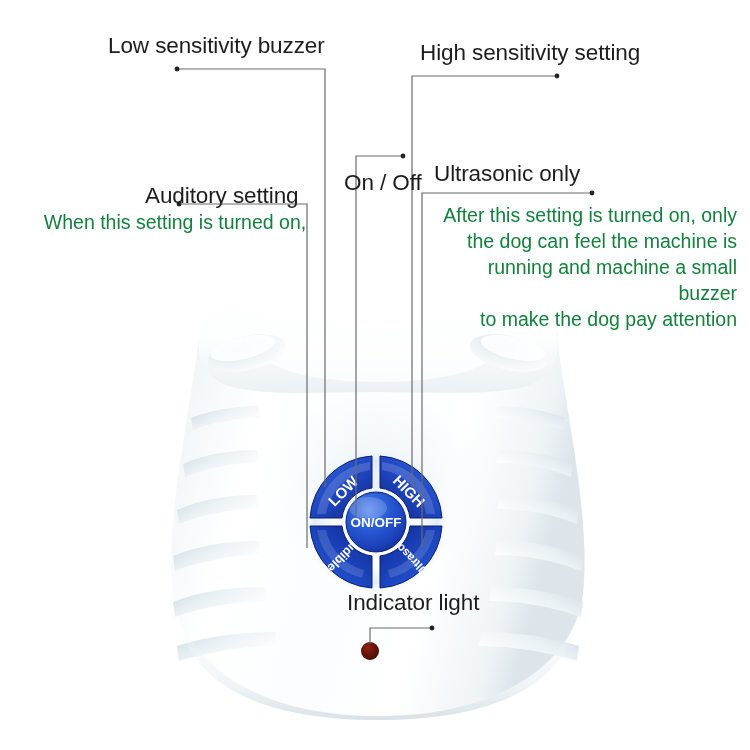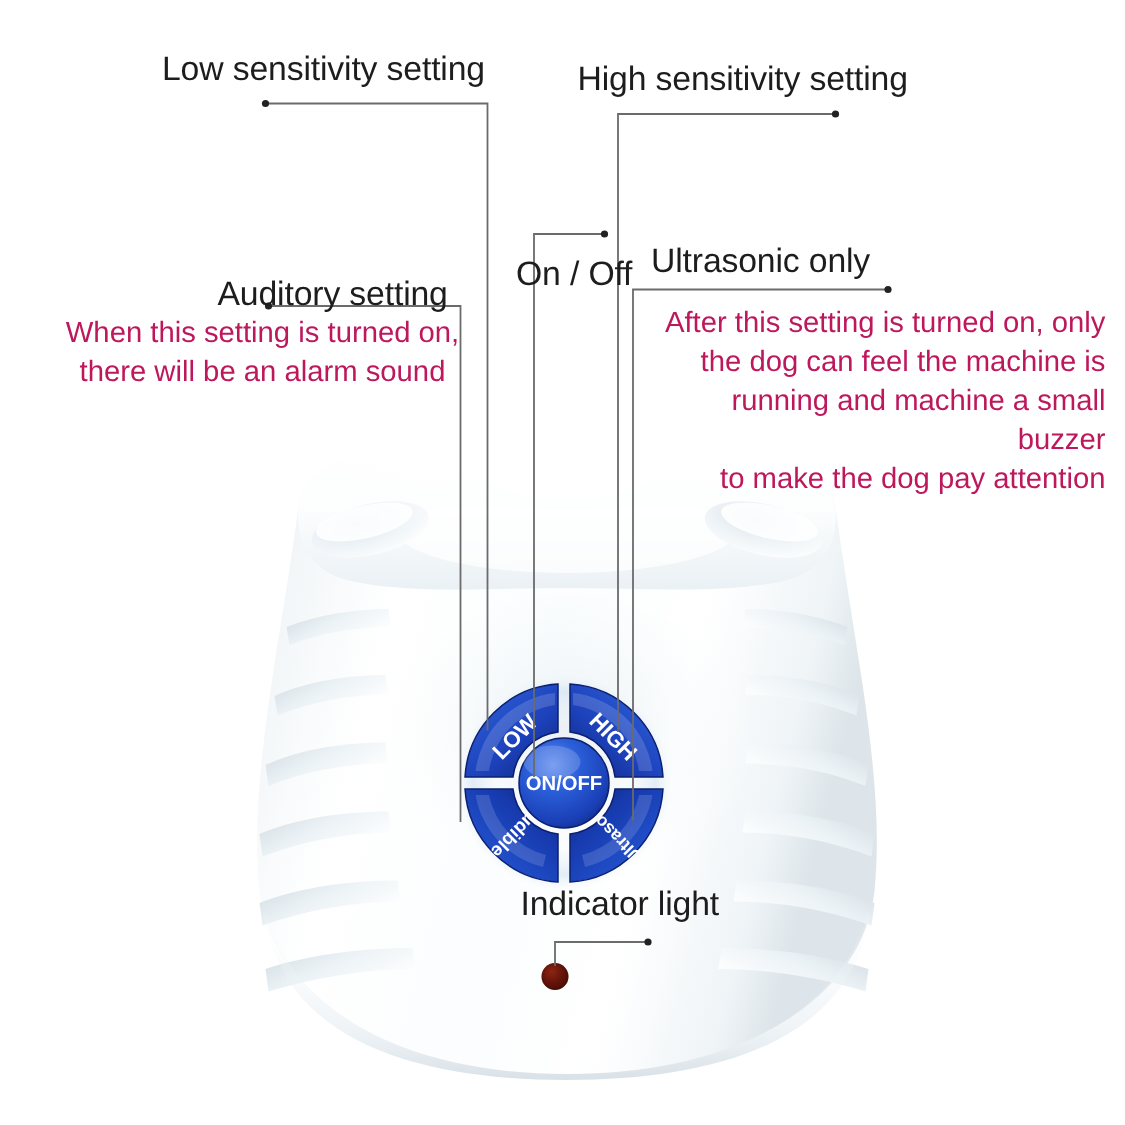--- a/index.html
+++ b/index.html
@@ -23,21 +23,21 @@
     color: #1d1d1d;
     white-space: nowrap;
     line-height: 1.05;
   }
   .label.heading {
     font-size: 22.5px;
     letter-spacing: -0.1px;
   }
   .desc {
     position: absolute;
-    color: #be185d;
+    color: #15803d;
     font-size: 19.5px;
     line-height: 1.33;
   }
   .desc.center { text-align: center; }
   .desc.left   { text-align: right; }
 
   
   #leaders {
     position: absolute;
     left: 0; top: 0;
@@ -270,31 +270,30 @@
     <g fill="#222222">
       <circle cx="177" cy="69" r="2.4"></circle>
       <circle cx="179" cy="204" r="2.4"></circle>
       <circle cx="403" cy="156" r="2.4"></circle>
       <circle cx="557" cy="76" r="2.4"></circle>
       <circle cx="592" cy="193" r="2.4"></circle>
       <circle cx="432" cy="628" r="2.4"></circle>
     </g>
   </svg>
 
-  <div class="label heading" style="left:108px; top:34px;">Low sensitivity setting</div>
-
-  <div class="label heading" style="left:385px; top:41px;text-align:center;">High sensitivity setting</div>
+  <div class="label heading" style="left:108px; top:34px;">Low sensitivity buzzer</div>
+
+  <div class="label heading" style="left:420px; top:41px;text-align:center;">High sensitivity setting</div>
 
   <div class="label heading" style="left:344px; top:123px;margin-top:48px;">On / Off</div>
 
   <div class="label heading" style="left:145px; top:184px;">Auditory setting</div>
 
   <div class="desc center" style="left:40px; top:210px; width:270px;">
     <div>When this setting is turned on,</div>
-    <div>there will be an alarm sound</div>
   </div>
 
   <div class="label heading" style="left:434px; top:162px;">Ultrasonic only</div>
 
   <div class="desc left" style="left:437px; top:203px; width:300px;">
     <div>After this setting is turned on, only</div>
     <div>the dog can feel the machine is</div>
     <div>running and machine a small buzzer</div>
     <div>to make the dog pay attention</div>
   </div>

